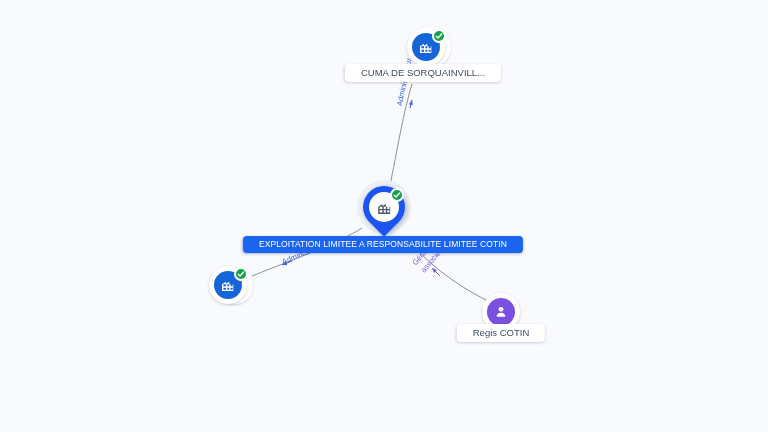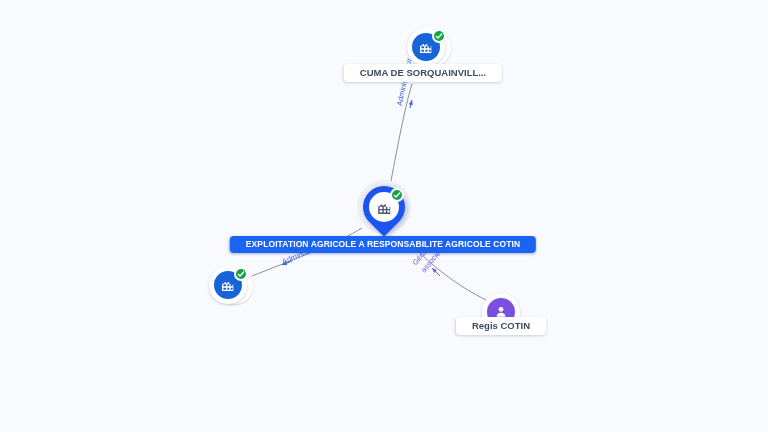--- a/index.html
+++ b/index.html
@@ -124,21 +124,20 @@
     position: absolute;
     white-space: nowrap;
     font-size: 9.5px;
     line-height: 1;
     color: #3d4a66;
     background: #ffffff;
     border-radius: 4px;
     padding: 4px 16px;
     box-shadow: 0 1px 3px rgba(30,45,90,.2);
     transform: translateX(-50%);
-    font-weight: bold;
   }
   .lbl.selected {
     background: #1b64f2;
     color: #ffffff;
     font-size: 8.5px;
     letter-spacing: .1px;
     box-shadow: 0 1px 3px rgba(20,50,140,.35);
   }
 
   
@@ -210,21 +209,21 @@
       <svg width="17" height="17" viewBox="0 0 24 24" fill="#50596e">
         <path d="M3 21V11l6-4v3l5-3v4h6v10H3zm2-2h4v-3H5v3zm0-5h4v-3H5v3zm6 5h3v-3h-3v3zm0-5h3v-3h-3v3zm5 5h3v-3h-3v3zm0-5h3v-3h-3v3z"></path>
       </svg>
     </div>
     <div class="badge" style="left:6px; top:-24px;">
       <svg width="8" height="8" viewBox="0 0 24 24" fill="none" stroke="#ffffff" stroke-width="4" stroke-linecap="round" stroke-linejoin="round">
         <path d="M4 13l5 5L20 6"></path>
       </svg>
     </div>
   </div>
-  <div class="lbl selected" style="left:383px; top:236px;">EXPLOITATION AGRICOLE A RESPONSABILITE AGRICOLE COTIN</div>
+  <div class="lbl selected" style="left:383px; top:236px;">EXPLOITATION LIMITEE A RESPONSABILITE LIMITEE COTIN</div>
 
   <div class="node" style="left:228px; top:285px;">
     <div class="stack s1"></div>
     <div class="stack s2"></div>
     <div class="disc disc-outer"></div>
     <div class="disc disc-inner company">
       <svg width="16" height="16" viewBox="0 0 24 24" fill="#ffffff">
         <path d="M3 21V11l6-4v3l5-3v4h6v10H3zm2-2h4v-3H5v3zm0-5h4v-3H5v3zm6 5h3v-3h-3v3zm0-5h3v-3h-3v3zm5 5h3v-3h-3v3zm0-5h3v-3h-3v3z"></path>
       </svg>
     </div>
@@ -237,15 +236,15 @@
 
   <div class="node" style="left:501px; top:312px;">
     <div class="disc disc-outer"></div>
     <div class="disc disc-inner person">
       <svg width="16" height="16" viewBox="0 0 24 24" fill="#ffffff">
         <circle cx="12" cy="8" r="3.6"></circle>
         <path d="M12 13.2c-3.6 0-6.4 2.2-6.4 4.6V19h12.8v-1.2c0-2.4-2.8-4.6-6.4-4.6z"></path>
       </svg>
     </div>
   </div>
-  <div class="lbl" style="left:501px; top:317px;">Regis COTIN</div>
+  <div class="lbl" style="left:501px; top:324px;">Regis COTIN</div>
 
 </div>
 
 </body></html>

